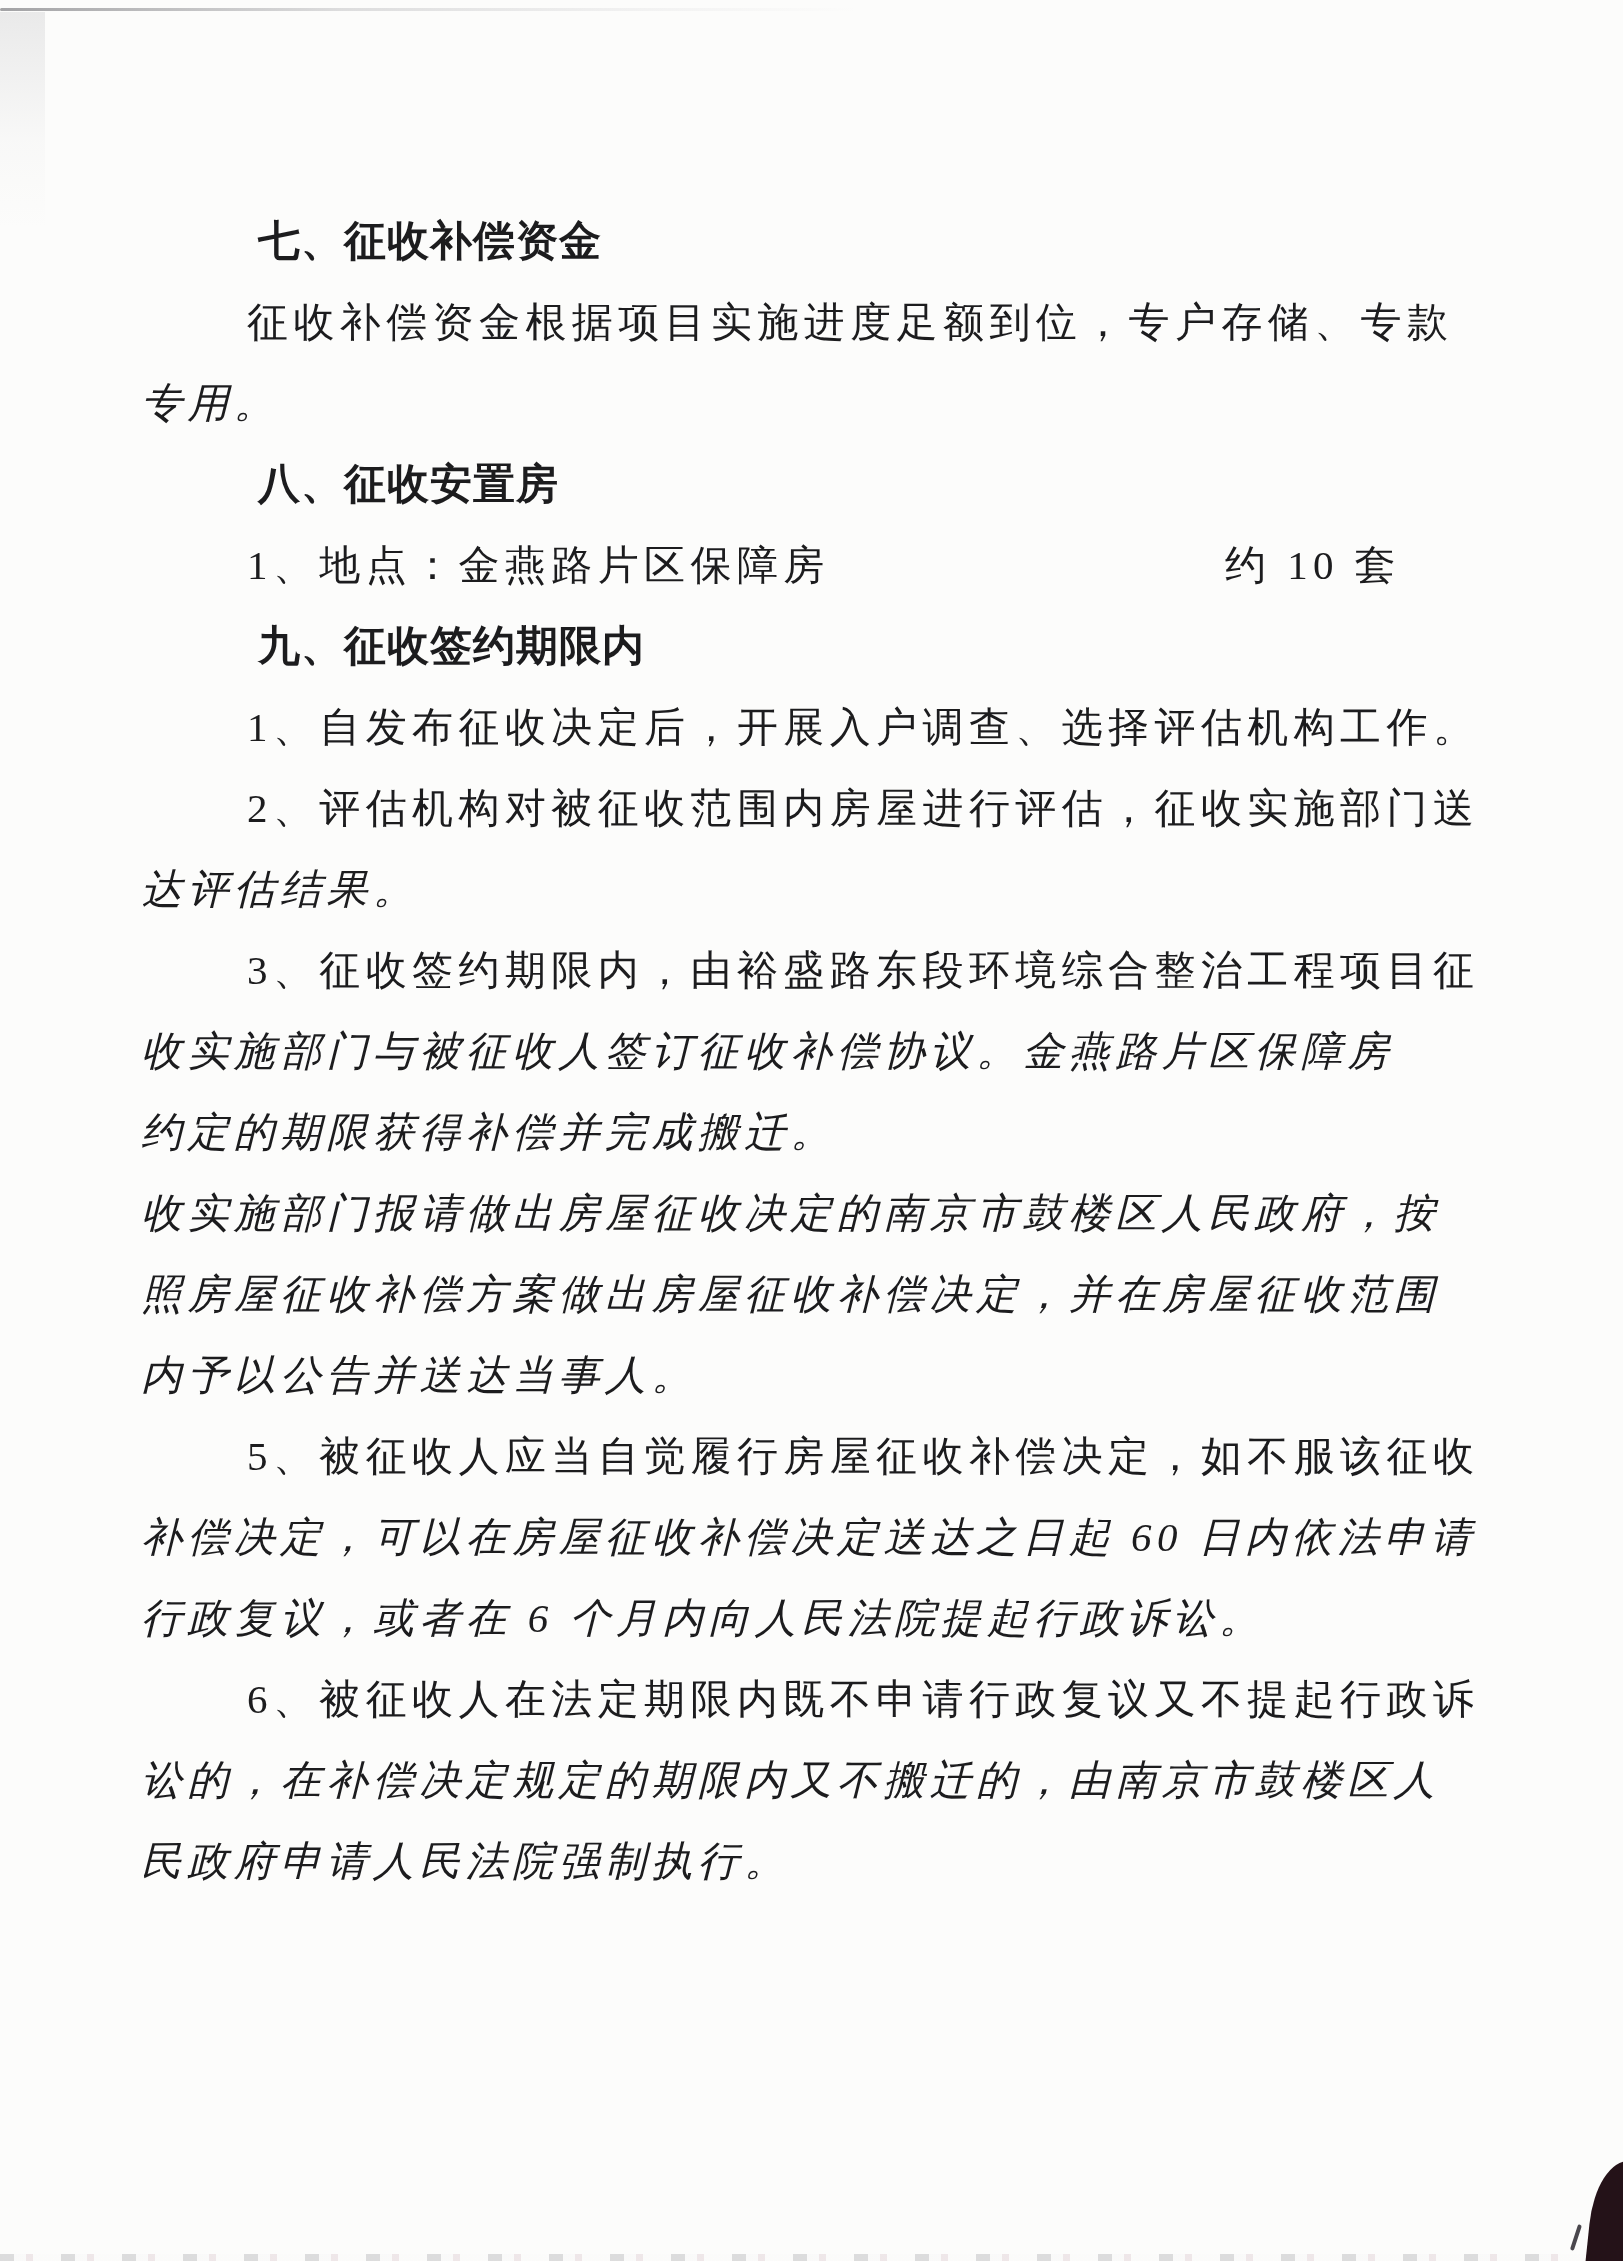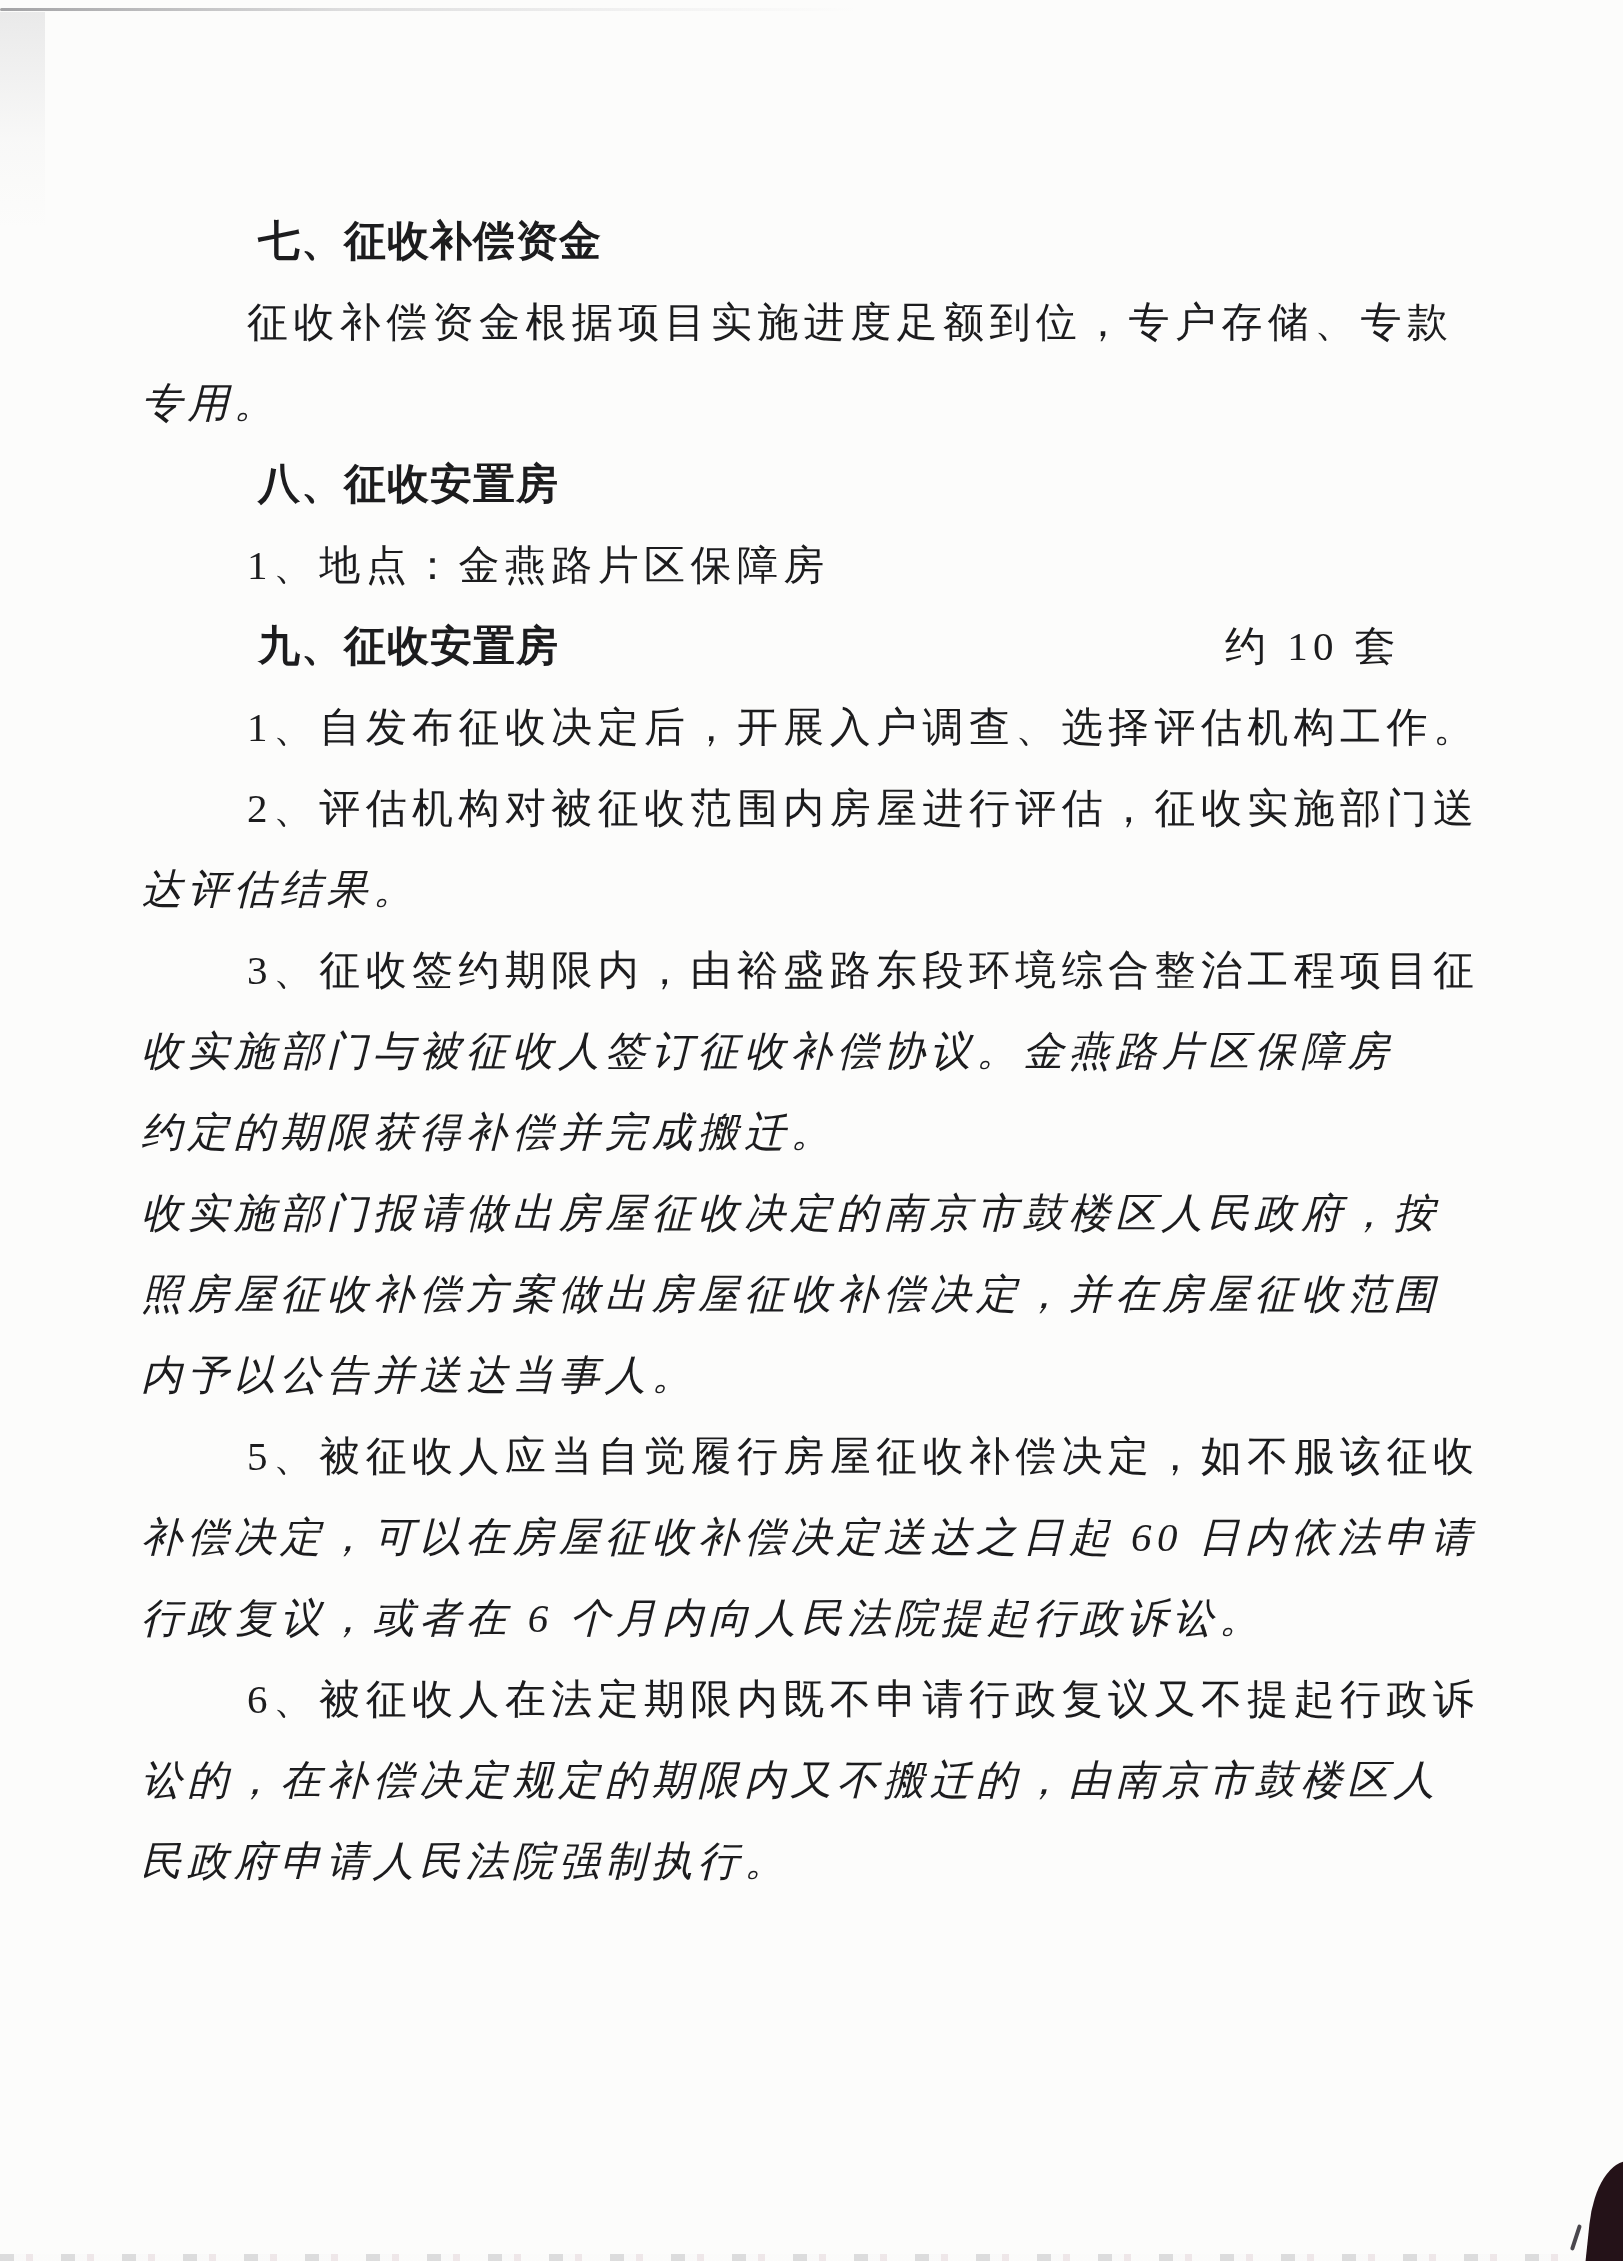--- a/index.html
+++ b/index.html
@@ -28,21 +28,21 @@
     white-space: nowrap;
   }
   .line.heading {
     font-weight: 700;
     padding-left: 117px;
     letter-spacing: 1px;
     font-size: 42px;
   }
   .line.indent { padding-left: 106px; }
   .line.flush { padding-left: 0; font-style: italic; }
-  .line.split { display: flex; flex-direction: column; }
+  .line.split { display: flex; }
   .line.split .split-left  { padding-left: 106px; }
   .line.split .split-right { margin-left: auto; margin-right: 76px; }
 
   
   .top-streak {
     position: absolute; top: 7.9px; left: 0;
     width: 857px; height: 3px;
     background: linear-gradient(90deg,
       rgba(90,90,95,.55), rgba(140,140,145,.28) 40%,
       rgba(180,180,185,.14) 75%, rgba(200,200,205,0));
@@ -87,21 +87,21 @@
 
   <div class="content" id="doc-lines">
       <div class="line heading">七、征收补偿资金</div>
       <div class="line indent">征收补偿资金根据项目实施进度足额到位，专户存储、专款</div>
       <div class="line flush">专用。</div>
       <div class="line heading">八、征收安置房</div>
       <div class="line split">
         <span class="split-left">1、地点：金燕路片区保障房</span>
         <span class="split-right">约 10 套</span>
       </div>
-      <div class="line heading">九、征收安置房</div>
+      <div class="line heading">九、征收签约期限内</div>
       <div class="line indent">1、自发布征收决定后，开展入户调查、选择评估机构工作。</div>
       <div class="line indent">2、评估机构对被征收范围内房屋进行评估，征收实施部门送</div>
       <div class="line flush">达评估结果。</div>
       <div class="line indent">3、征收签约期限内，由裕盛路东段环境综合整治工程项目征</div>
       <div class="line flush">收实施部门与被征收人签订征收补偿协议。金燕路片区保障房</div>
       <div class="line flush">约定的期限获得补偿并完成搬迁。</div>
       <div class="line flush">收实施部门报请做出房屋征收决定的南京市鼓楼区人民政府，按</div>
       <div class="line flush">照房屋征收补偿方案做出房屋征收补偿决定，并在房屋征收范围</div>
       <div class="line flush">内予以公告并送达当事人。</div>
       <div class="line indent">5、被征收人应当自觉履行房屋征收补偿决定，如不服该征收</div>

